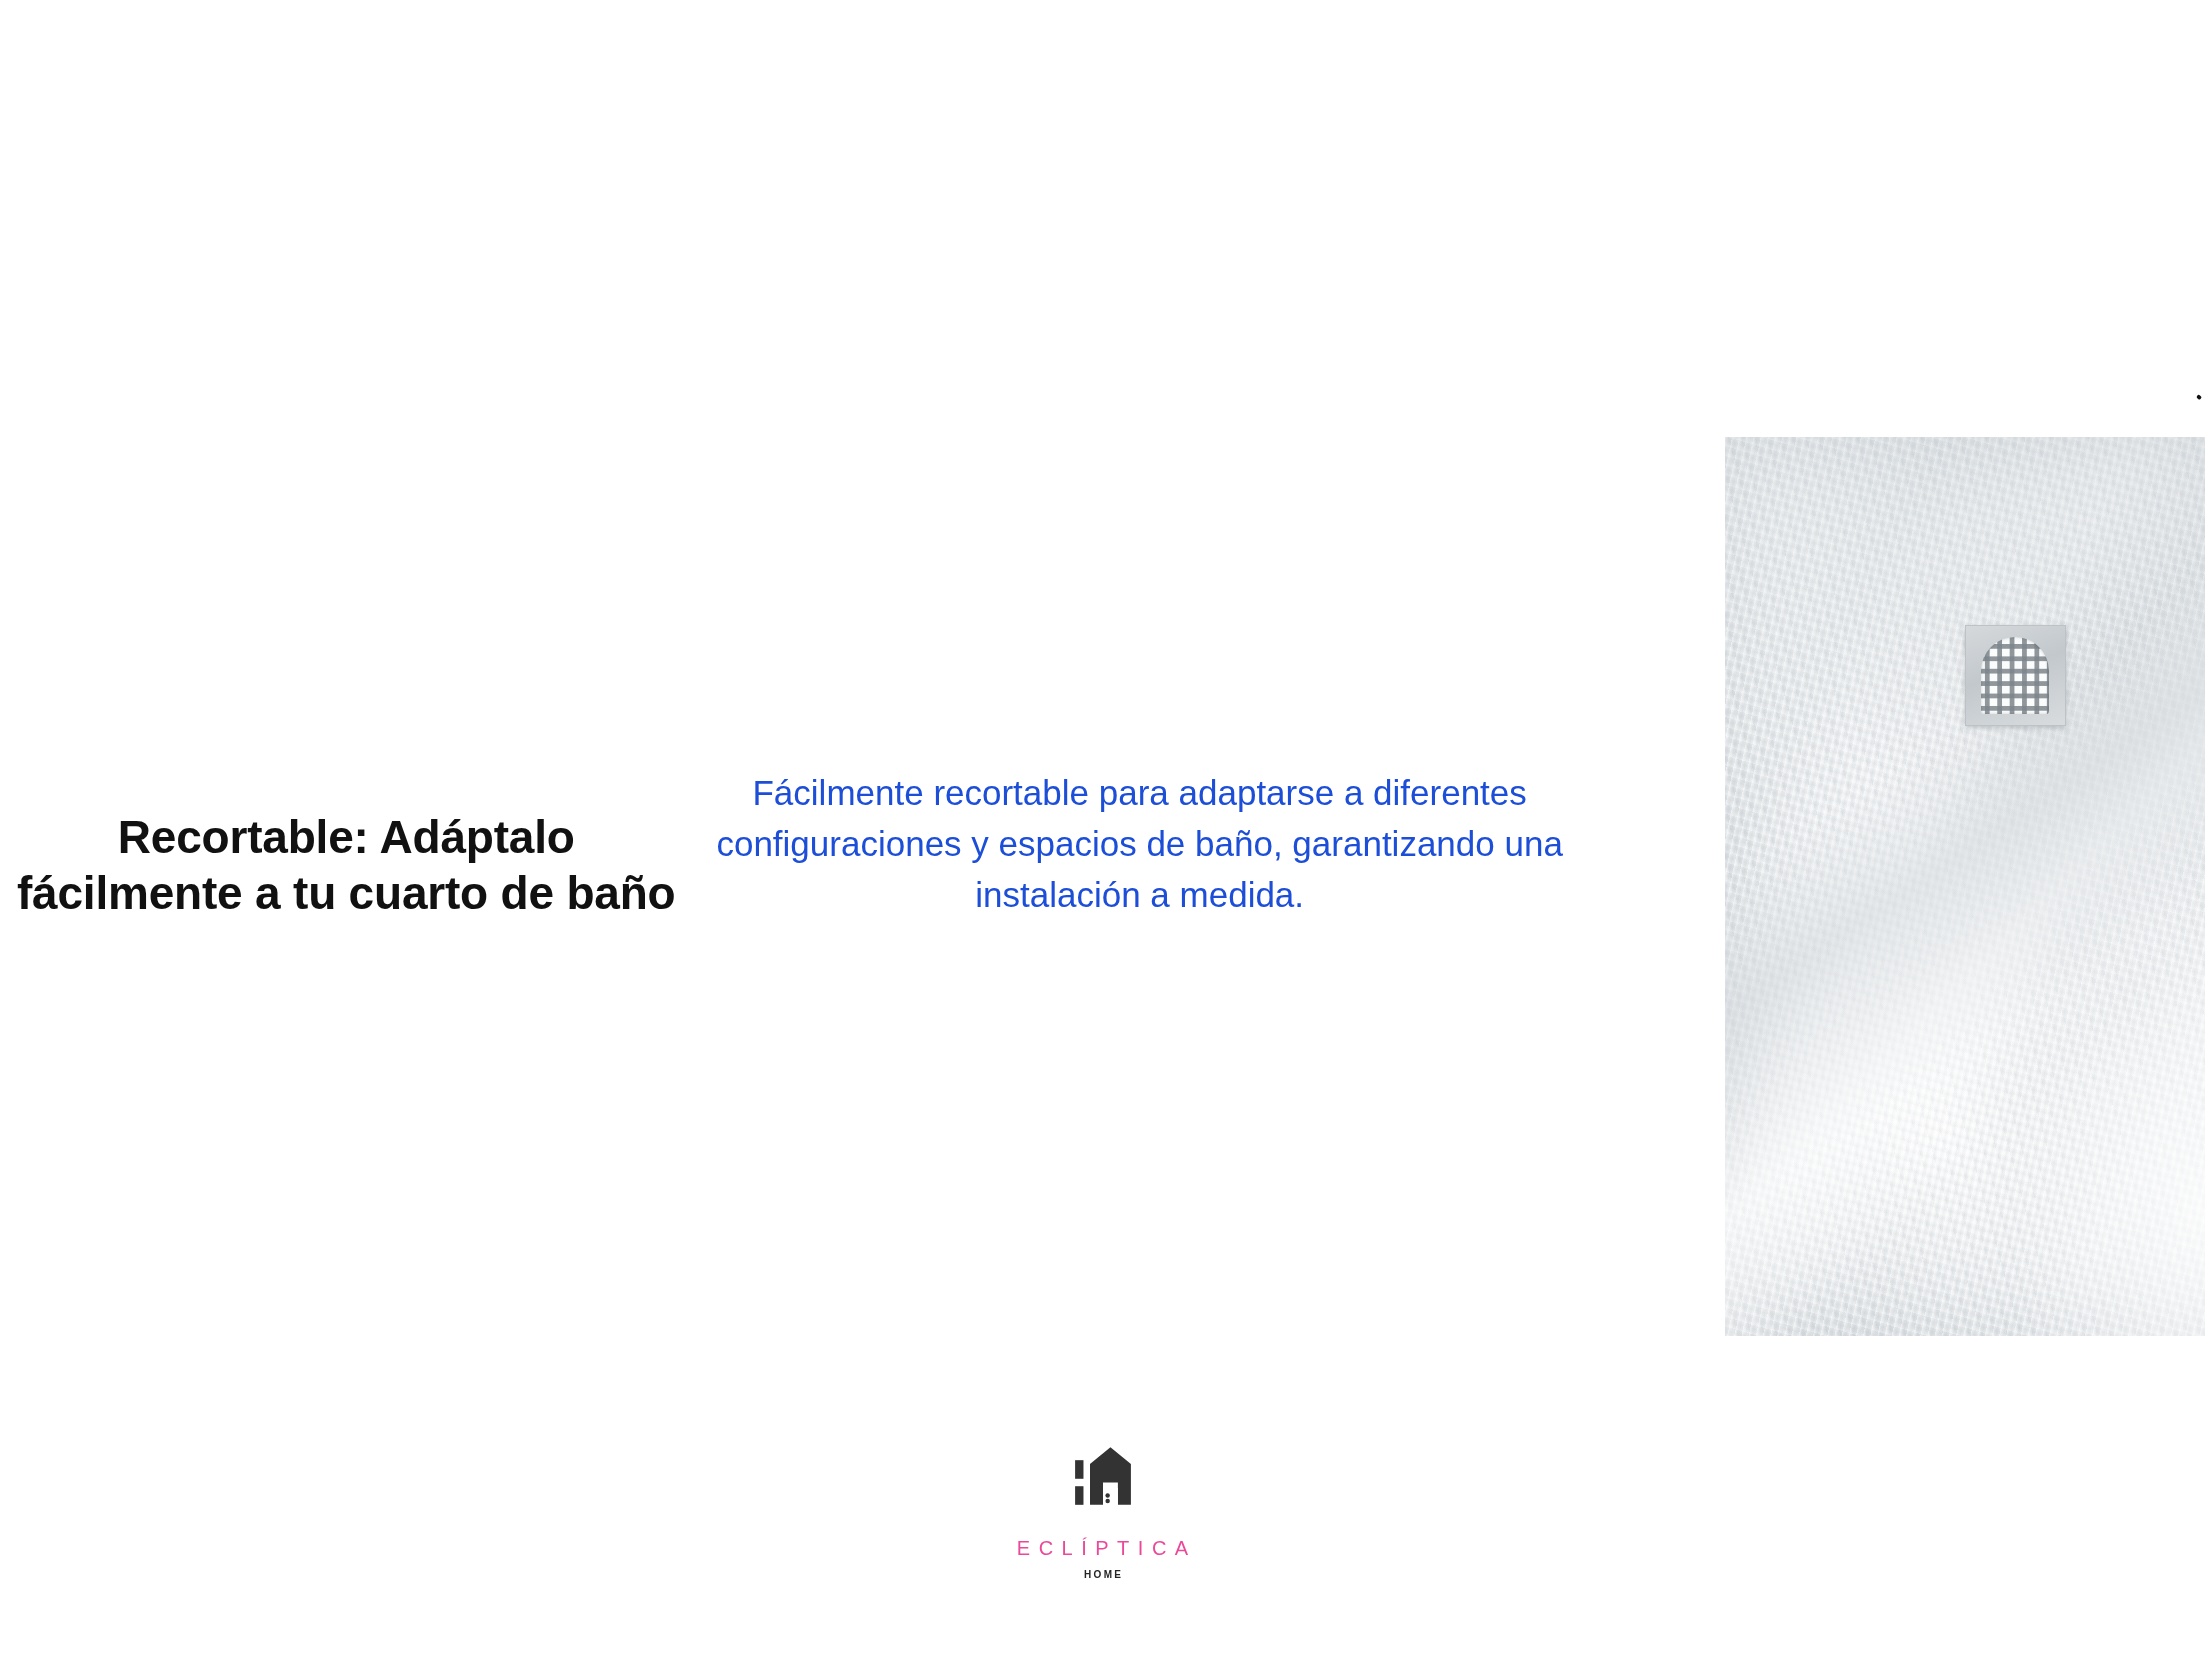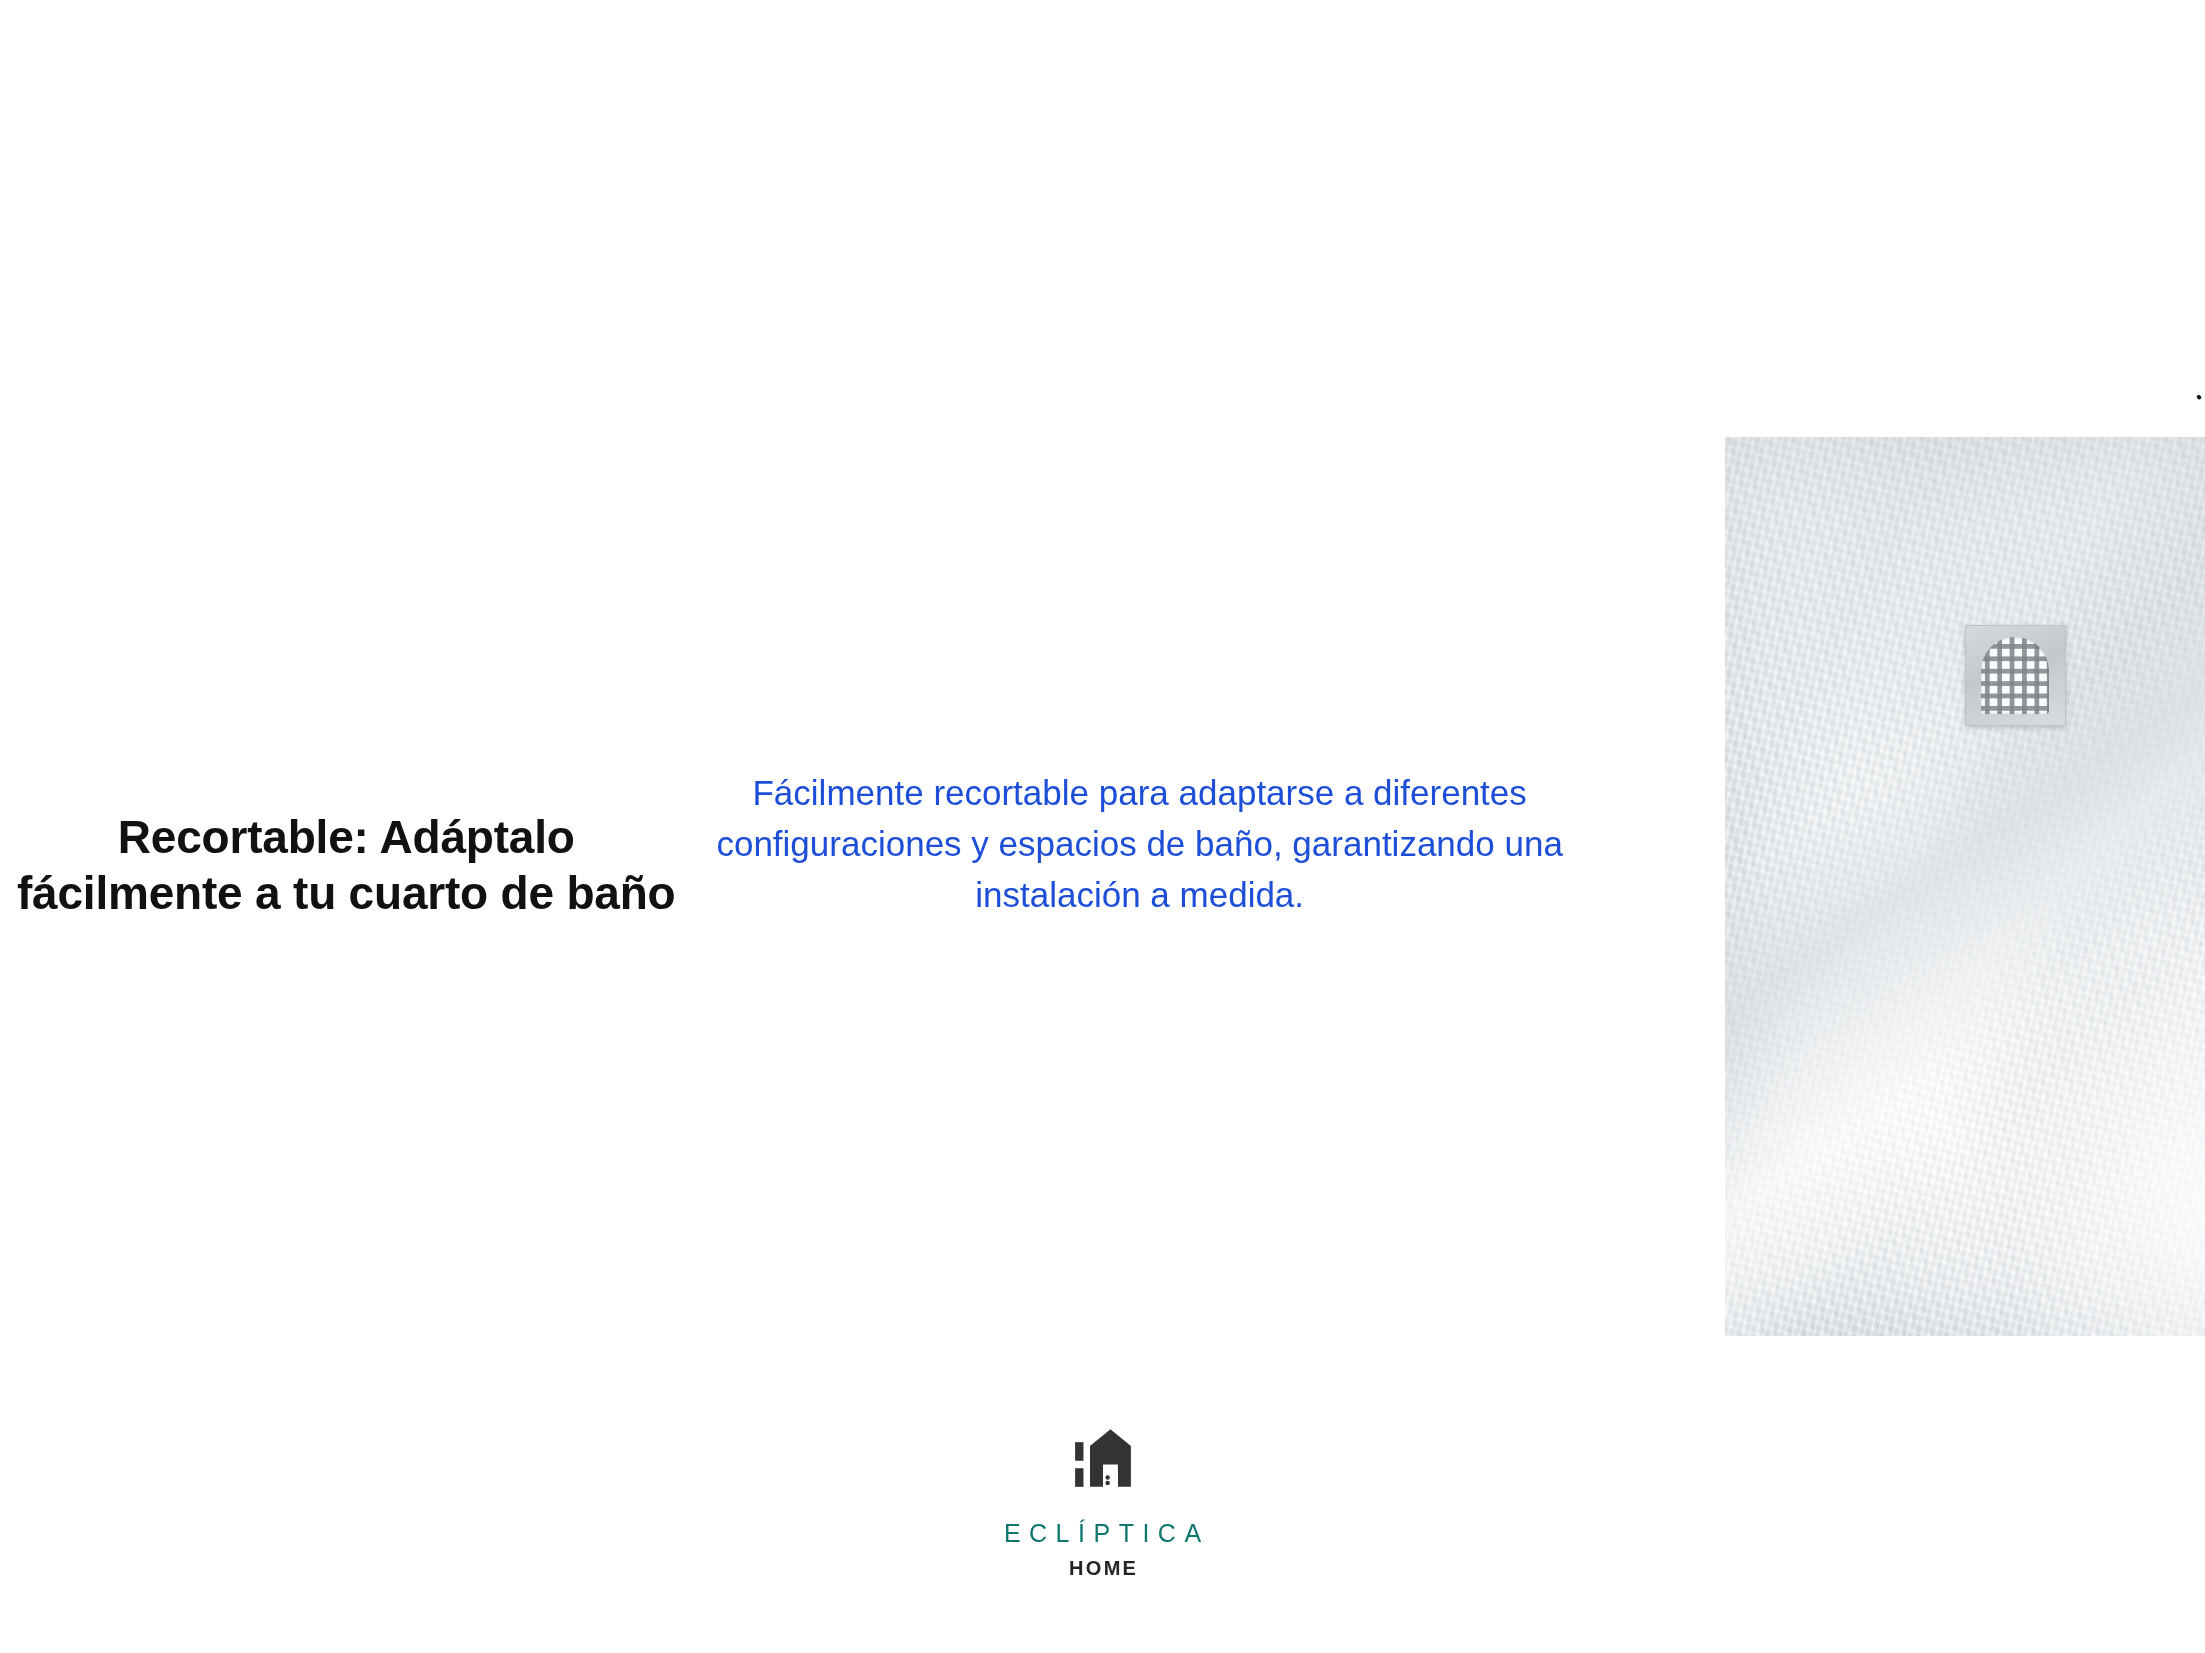--- a/index.html
+++ b/index.html
@@ -165,28 +165,28 @@
     flex-direction: column;
     align-items: center;
   }
   .brand-mark {
     width: 93px;
     height: 93px;
     color: #333333;
   }
   .brand-name {
     margin-top: 7.7px;
-    font-size: 25px;
+    font-size: 20px;
     letter-spacing: 8.5px;
-    color: #0f766e;
+    color: #ec4899;
     text-indent: 8.5px;
   }
   .brand-sub {
     margin-top: 9.3px;
-    font-size: 20px;
+    font-size: 10px;
     font-weight: bold;
     letter-spacing: 2.3px;
     color: #242424;
     text-indent: 2.3px;
   }
 </style>
 </head>
 <body>
 
 <div class="page">

